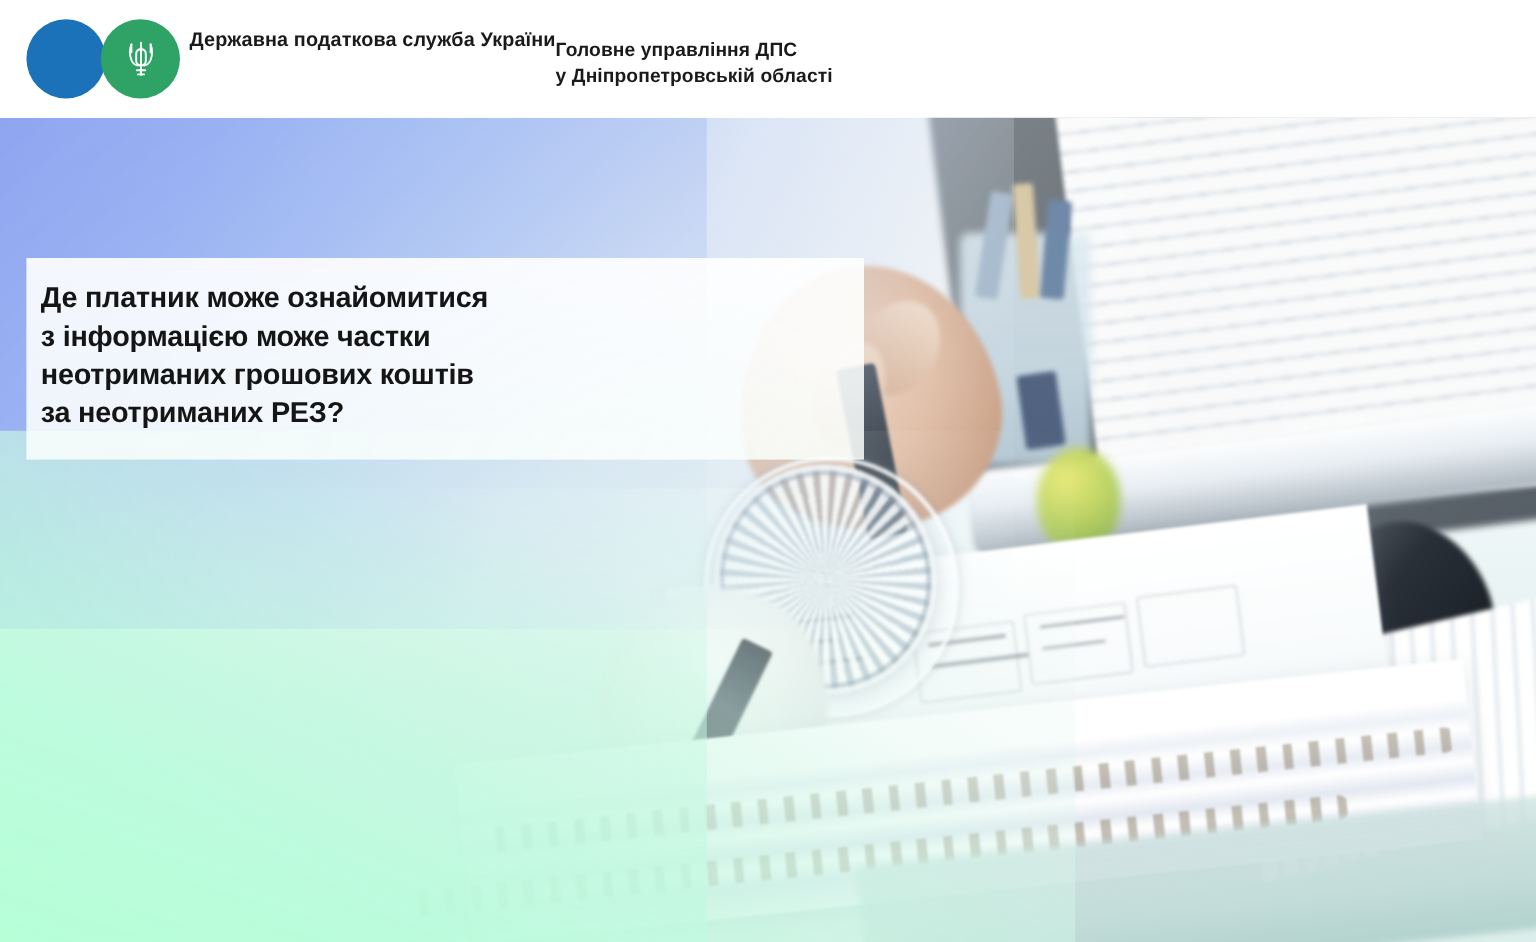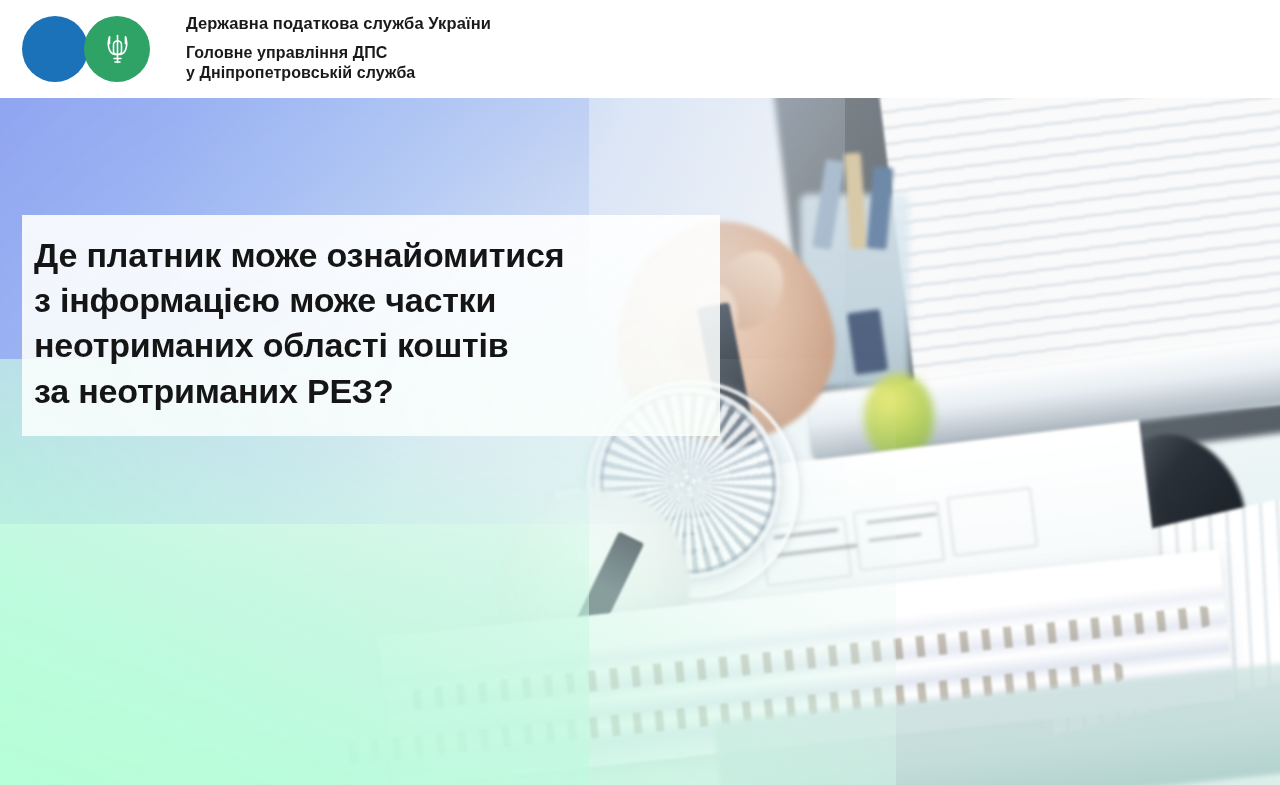--- a/index.html
+++ b/index.html
@@ -68,23 +68,23 @@
     align-items: center;
     justify-content: center;
   }
   .tryzub-holder svg {
     display: block;
     width: 27px;
     height: 36px;
   }
 
   .header-text {
-    margin-left: 32px;
+    margin-left: 4px;
     display: flex;
-    flex-direction: column;
+    flex-direction: row;
     justify-content: center;
   }
 
   .org-name {
     font-size: 16.5px;
     font-weight: bold;
     color: #1a1a1a;
     line-height: 1.2;
     letter-spacing: 0.1px;
     white-space: nowrap;
@@ -476,21 +476,21 @@
     padding: 18px 0 22px 12px;
     box-sizing: border-box;
     background: linear-gradient(180deg,
       rgba(255,255,255,0.90) 0%,
       rgba(253,255,254,0.88) 50%,
       rgba(250,255,252,0.86) 100%);
     z-index: 30;
   }
   .headline {
     margin: 0;
-    font-size: 34px;
+    font-size: 24px;
     font-weight: bold;
     line-height: 1.33;
     color: #151515;
     letter-spacing: -0.2px;
   }
   .headline-line { display: block; white-space: nowrap; }
 </style>
 </head>
 <body>
 
@@ -516,21 +516,21 @@
             <path d="M23 47 L31 47"></path>
           </g>
         </svg>
       </div>
     </div>
 
     <div class="header-text">
       <div class="org-name">Державна податкова служба України</div>
       <div class="org-unit">
         <span class="org-unit-line">Головне управління ДПС</span>
-        <span class="org-unit-line">у Дніпропетровській служба</span>
+        <span class="org-unit-line">у Дніпропетровській області</span>
       </div>
     </div>
 
   </header>
 
   <section class="hero">
 
     <div class="photo-layer">
 
       <div class="bg-wall"></div>
@@ -586,18 +586,18 @@
     <div class="tint-vertical-blend"></div>
     <div class="tint-blue"></div>
     <div class="tint-green"></div>
 
   </section>
 
   <div class="headline-box">
     <h1 class="headline">
       <span class="headline-line">Де платник може ознайомитися</span>
       <span class="headline-line">з інформацією може частки</span>
-      <span class="headline-line">неотриманих області коштів</span>
+      <span class="headline-line">неотриманих грошових коштів</span>
       <span class="headline-line">за неотриманих РЕЗ?</span>
     </h1>
   </div>
 
 </div>
 
 </body></html>

